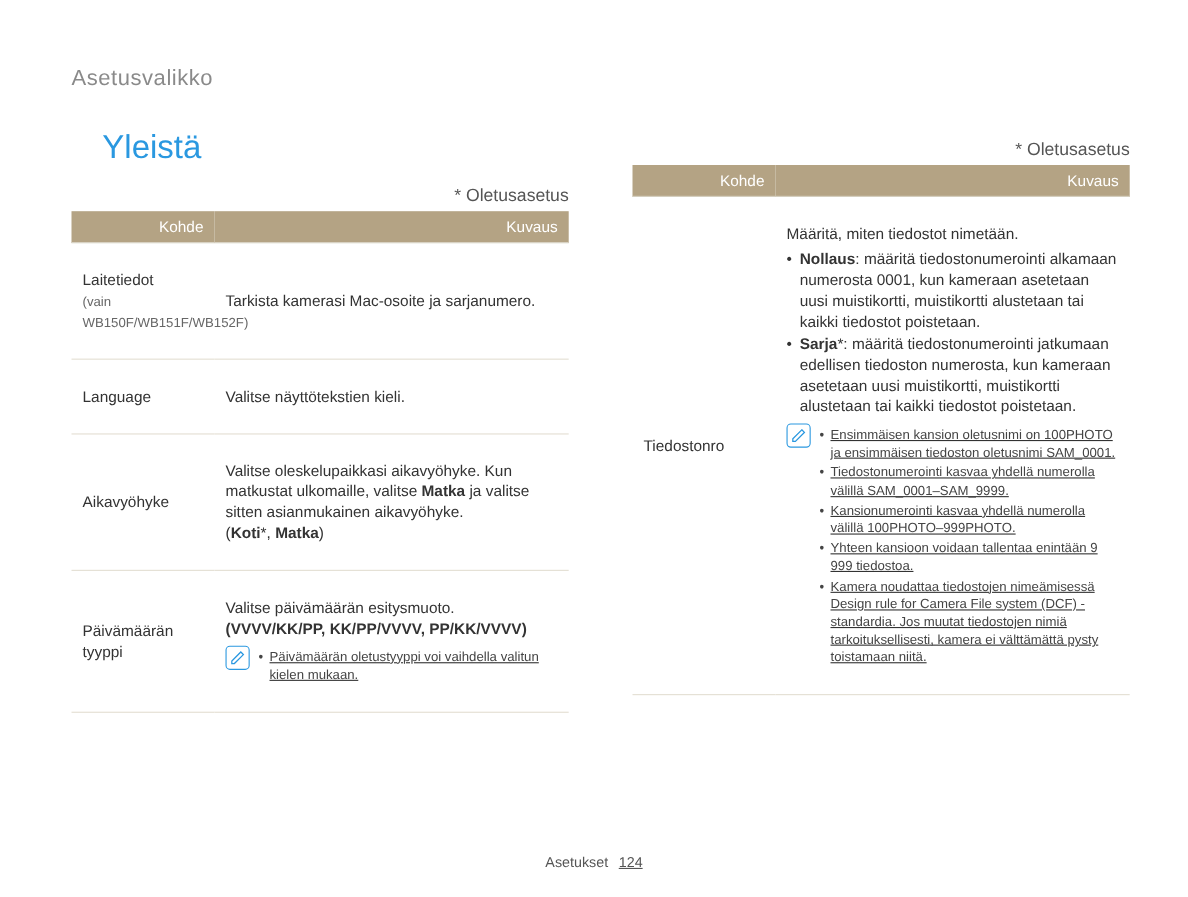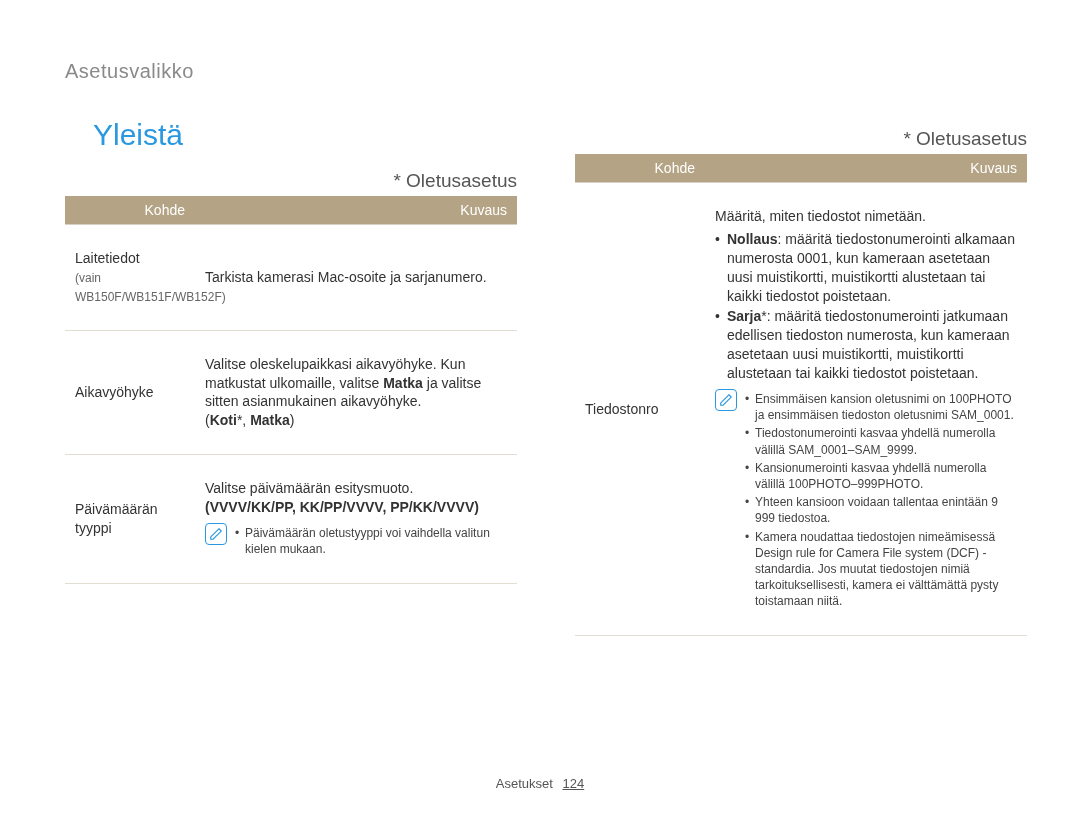--- a/index.html
+++ b/index.html
@@ -33,21 +33,21 @@
     left:65px; top:170px;
     width:452px;
   }
   .col-right {
     position:absolute;
     left:575px; top:128px;
     width:452px;
   }
   .default-note {
     text-align:right;
-    font-size:19px;
+    font-size:16px;
     color:#555;
     margin-bottom:4px;
   }
   table.settings {
     width:100%;
     border-collapse:collapse;
     table-layout:fixed;
   }
   table.settings th {
     background:#b4a384;
@@ -65,20 +65,21 @@
     font-size:14px;
     vertical-align:middle;
     color:#333;
     line-height:1.35;
   }
   .subnote { font-size:12px; color:#666; }
   .bold { font-weight:700; }
   .note-box {
     display:flex;
     margin-top:6px;
+    text-decoration:underline;
   }
   .note-icon {
     width:22px; height:22px;
     border:1.5px solid #2a98e0;
     border-radius:4px;
     color:#2a98e0;
     display:flex; align-items:center; justify-content:center;
     flex:0 0 22px;
     margin-right:8px;
   }
@@ -111,20 +112,24 @@
         <tr>
       <th class="col-kohde">Kohde</th>
       <th>Kuvaus</th>
     </tr>
     <tr>
       <td>
         <span>Laitetiedot</span><br>
         <span class="subnote">(vain WB150F/WB151F/WB152F)</span>
       </td>
       <td>Tarkista kamerasi Mac-osoite ja sarjanumero.</td>
+    </tr>
+    <tr>
+      <td>Language</td>
+      <td>Valitse näyttötekstien kieli.</td>
     </tr>
     <tr>
       <td>Aikavyöhyke</td>
       <td>
         <span>Valitse oleskelupaikkasi aikavyöhyke. Kun matkustat ulkomaille, valitse </span><span class="bold">Matka</span><span> ja valitse sitten asianmukainen aikavyöhyke.</span><br>
         (<span class="bold">Koti</span>*, <span class="bold">Matka</span>)
       </td>
     </tr>
     <tr>
       <td>Päivämäärän tyyppi</td>

